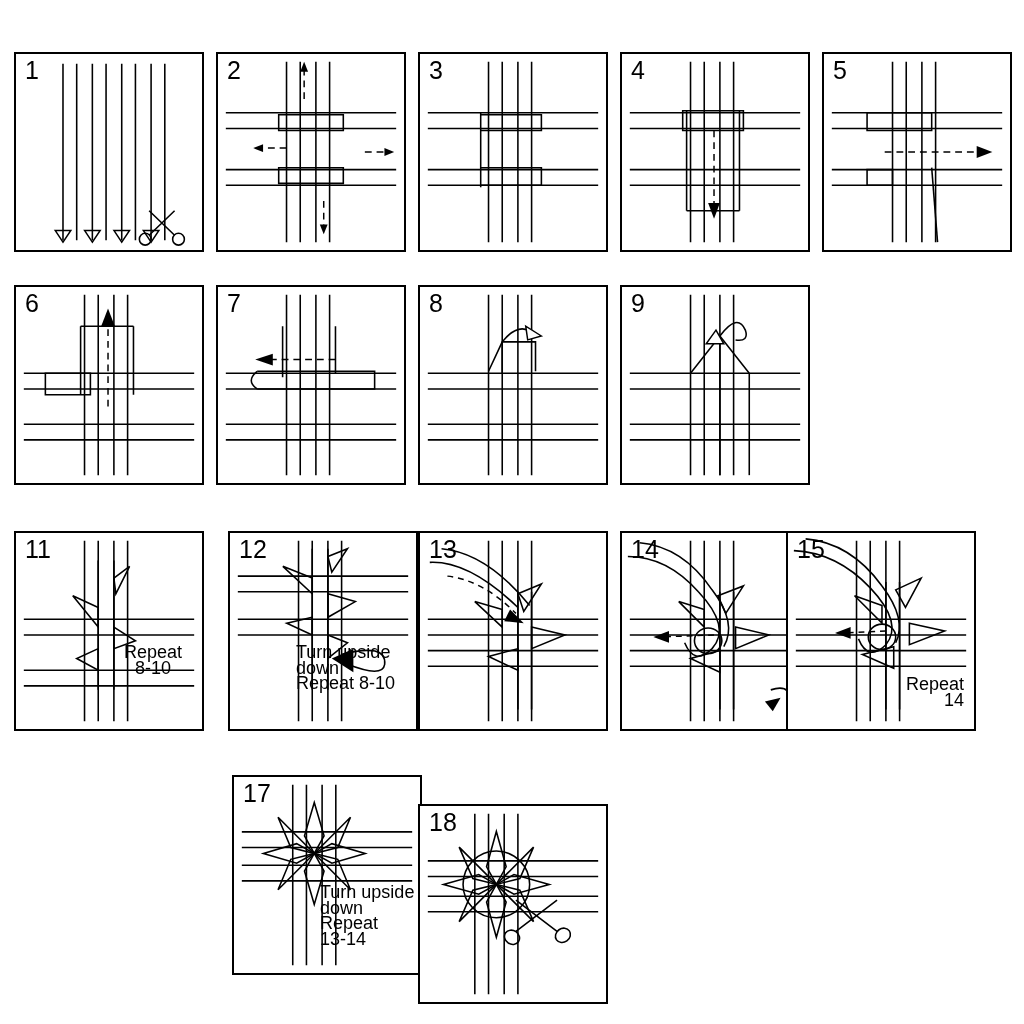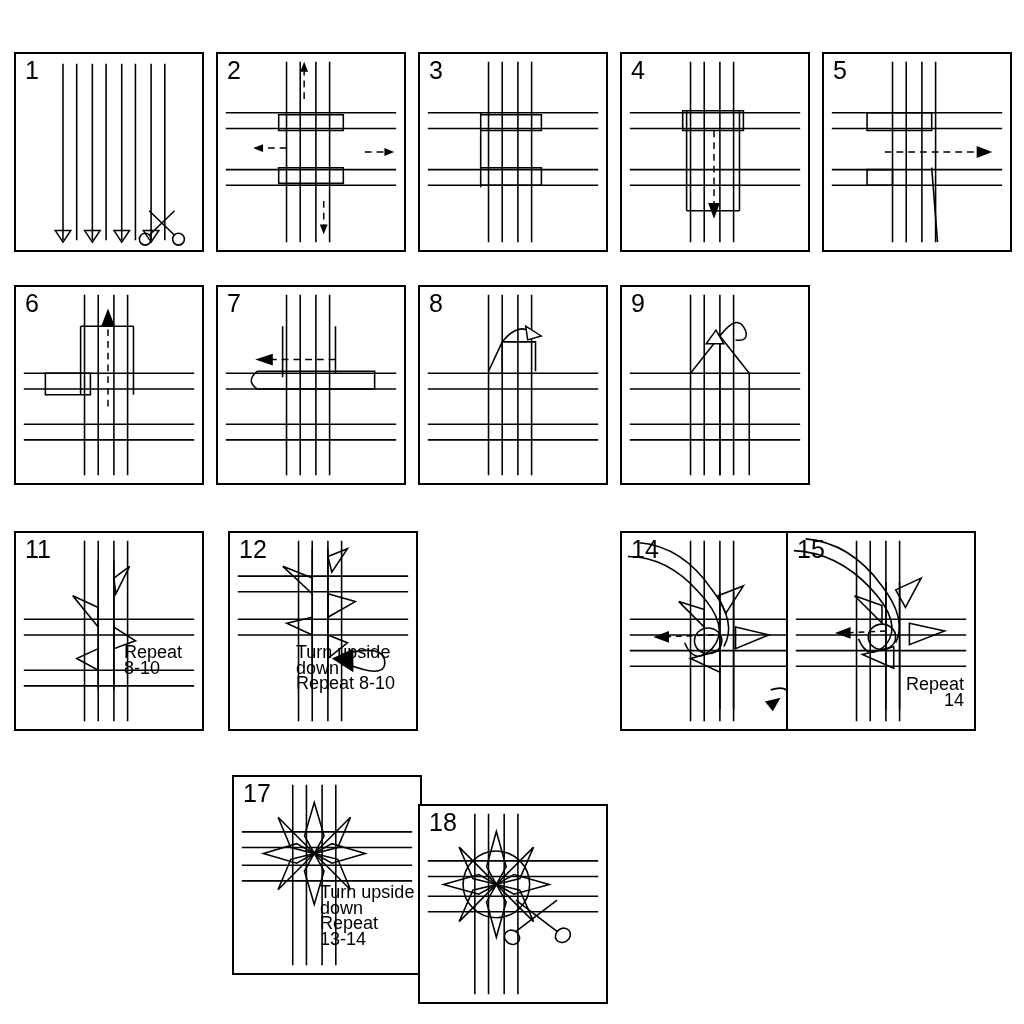--- a/index.html
+++ b/index.html
@@ -248,21 +248,21 @@
         </g>
         <path d="M96,44 L86,58 L104,58 Z" fill="#fff" stroke="#000" stroke-width="1.5"></path>
       </svg>
       <div class="step-num">9</div>
     </div>
 
   </div>
 
   <div class="row" style="top:531px;">
 
-    <div class="panel" style="left:14px;">
+    <div class="panel" style="left:14px;text-align:center;">
       <svg viewBox="0 0 190 200" preserveAspectRatio="none">
         <g fill="none" stroke="#000" stroke-width="1.6">
           <path d="M70,8 L70,192 M84,8 L84,192"></path>
           <path d="M100,8 L100,192 M114,8 L114,192"></path>
           <path d="M8,88 L182,88 M8,104 L182,104"></path>
           <path d="M8,140 L182,140 M8,156 L182,156"></path>
           <path d="M100,28 L100,160"></path>
           <path d="M84,28 L84,160"></path>
           <path d="M100,46 L116,34 L102,62 Z"></path>
           <path d="M84,76 L58,64 L84,96 Z"></path>
@@ -293,20 +293,42 @@
           <path d="M114,124 Q160,112 158,134 Q156,148 120,134"></path>
         </g>
         <path d="M104,128 L126,118 L126,142 Z" fill="#000"></path>
       </svg>
       <div class="step-num">12</div>
       <div class="note" style="left:66px; top:112px;">Turn upside
 down
 Repeat 8-10</div>
     </div>
 
+    <div class="panel" style="left:418px;">
+      <svg viewBox="0 0 190 200" preserveAspectRatio="none">
+        <g fill="none" stroke="#000" stroke-width="1.6">
+          <path d="M70,8 L70,192 M84,8 L84,192"></path>
+          <path d="M100,8 L100,192 M114,8 L114,192"></path>
+          <path d="M8,88 L182,88 M8,104 L182,104"></path>
+          <path d="M8,120 L182,120 M8,136 L182,136"></path>
+          <path d="M100,60 L100,180 M114,60 L114,180"></path>
+          <path d="M100,62 L124,52 L106,80 Z"></path>
+          <path d="M84,78 L56,70 L84,96 Z"></path>
+          <path d="M114,96 L148,104 L114,118 Z"></path>
+          <path d="M100,118 L70,126 L100,140 Z"></path>
+          <path d="M10,30 Q50,28 100,76"></path>
+          <path d="M22,16 Q68,20 112,74"></path>
+        </g>
+        <g stroke="#000" stroke-width="1.5" fill="none" stroke-dasharray="6 5">
+          <path d="M28,44 Q64,48 98,82"></path>
+        </g>
+        <path d="M106,92 L92,78 L86,90 Z" fill="#000"></path>
+      </svg>
+      <div class="step-num">13</div>
+    </div>
 
     <div class="panel" style="left:620px;">
       <svg viewBox="0 0 190 200" preserveAspectRatio="none">
         <g fill="none" stroke="#000" stroke-width="1.6">
           <path d="M70,8 L70,192 M84,8 L84,192"></path>
           <path d="M100,8 L100,192 M114,8 L114,192"></path>
           <path d="M8,88 L182,88 M8,104 L182,104"></path>
           <path d="M8,120 L182,120 M8,136 L182,136"></path>
           <path d="M100,60 L100,180 M114,60 L114,180"></path>
           <path d="M98,64 L124,54 L106,82 Z"></path>

